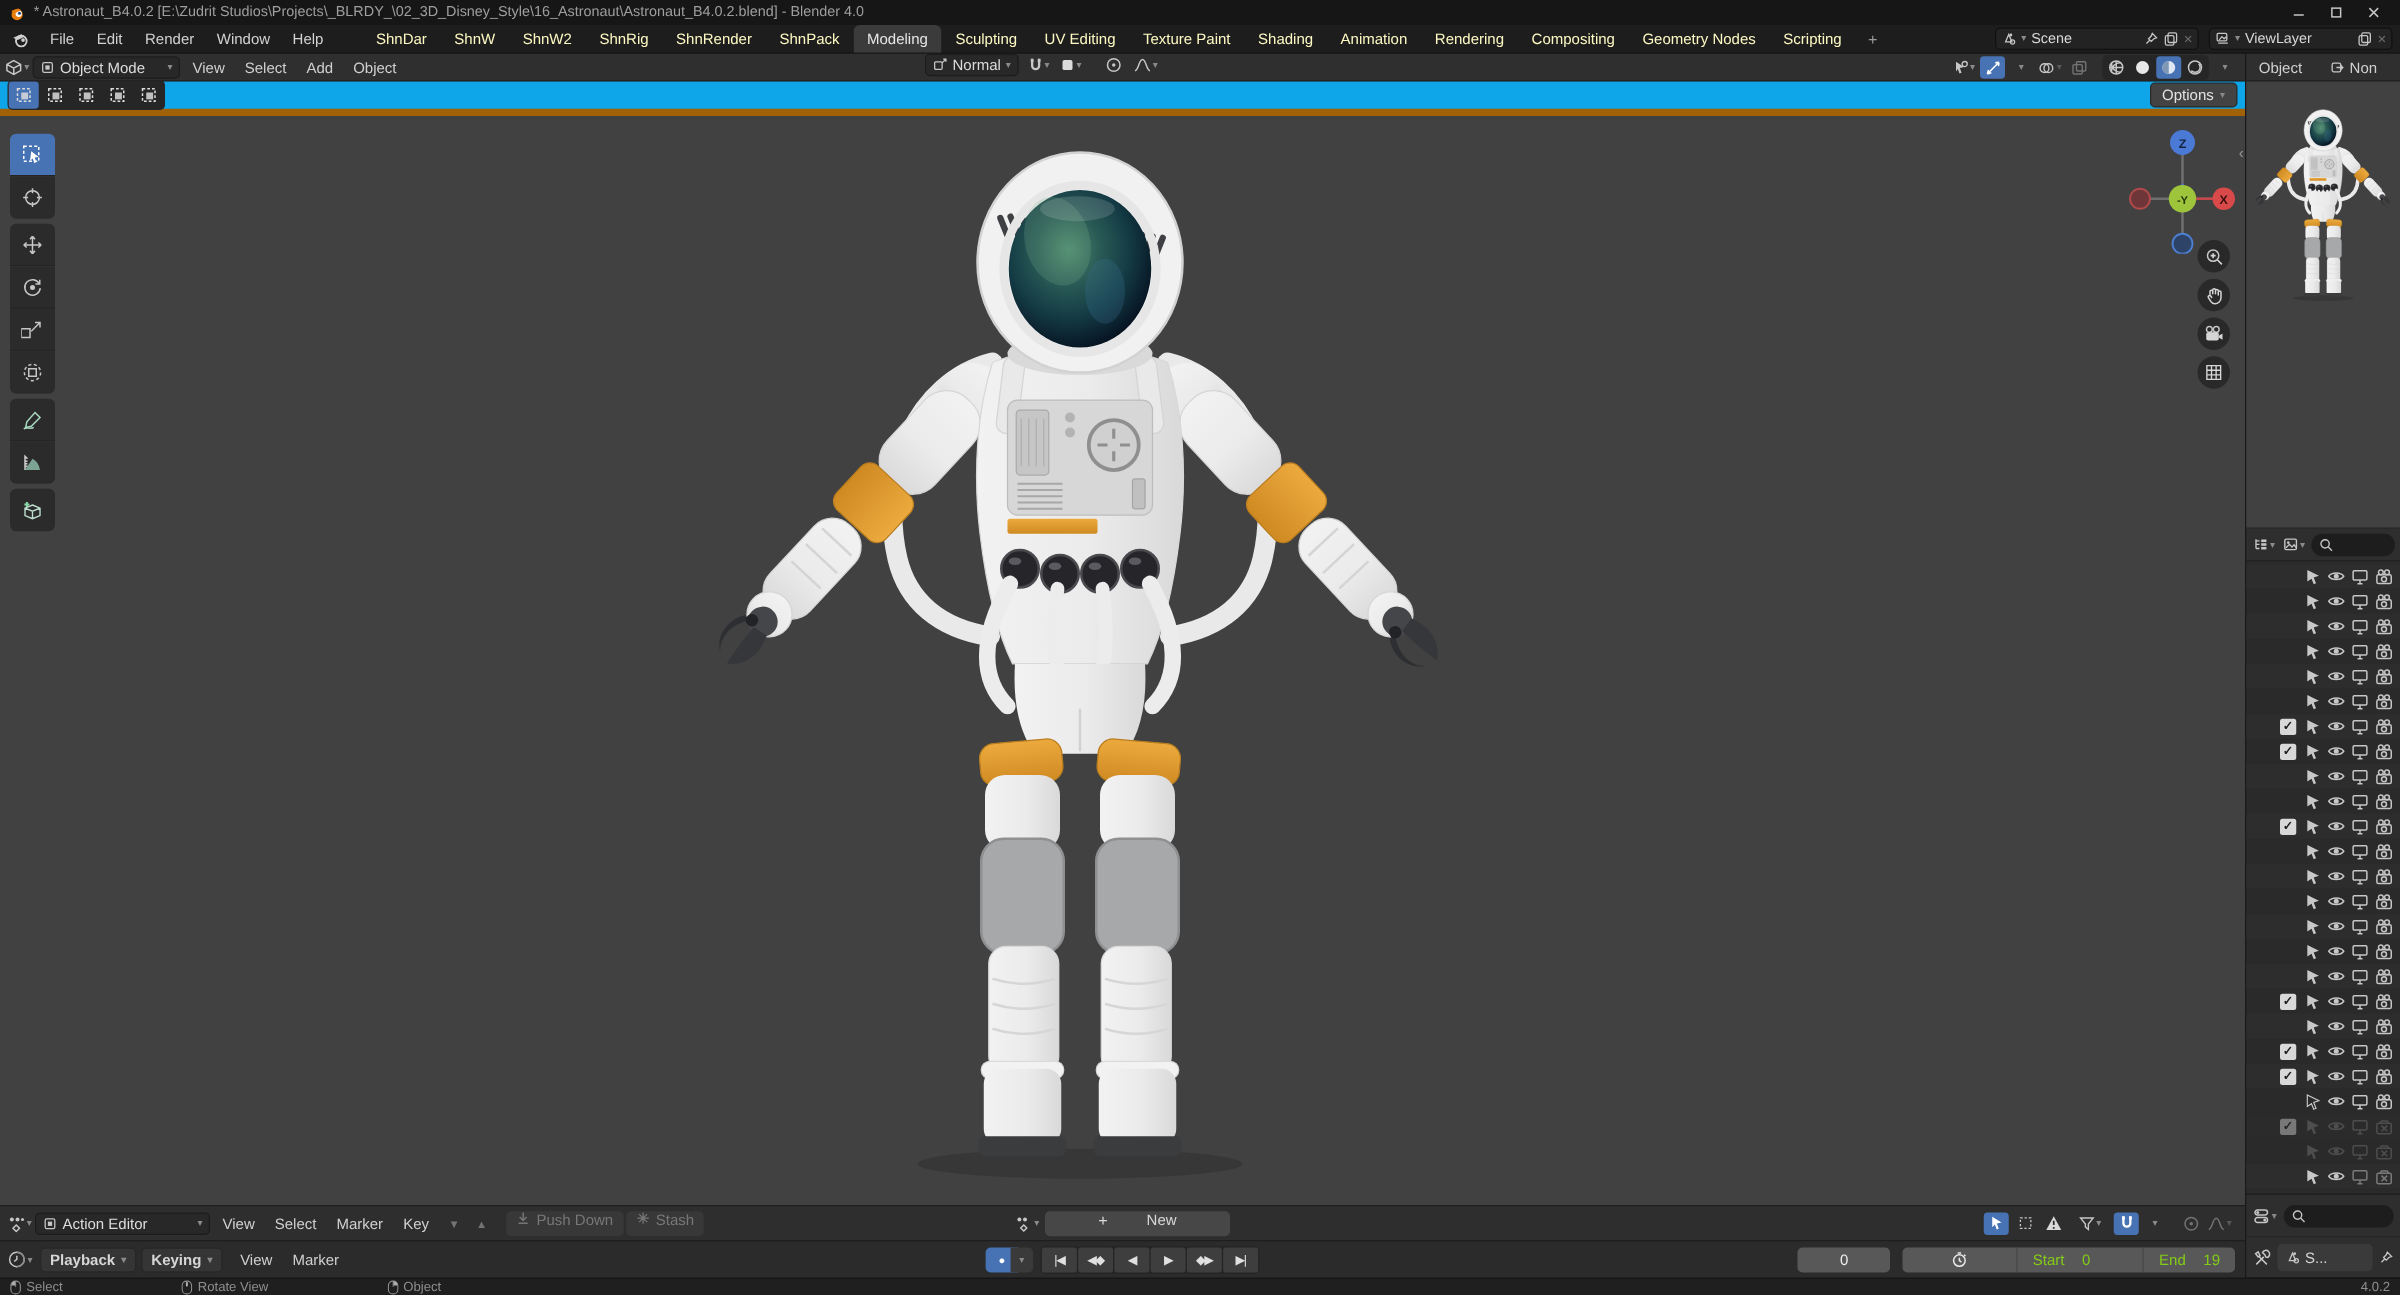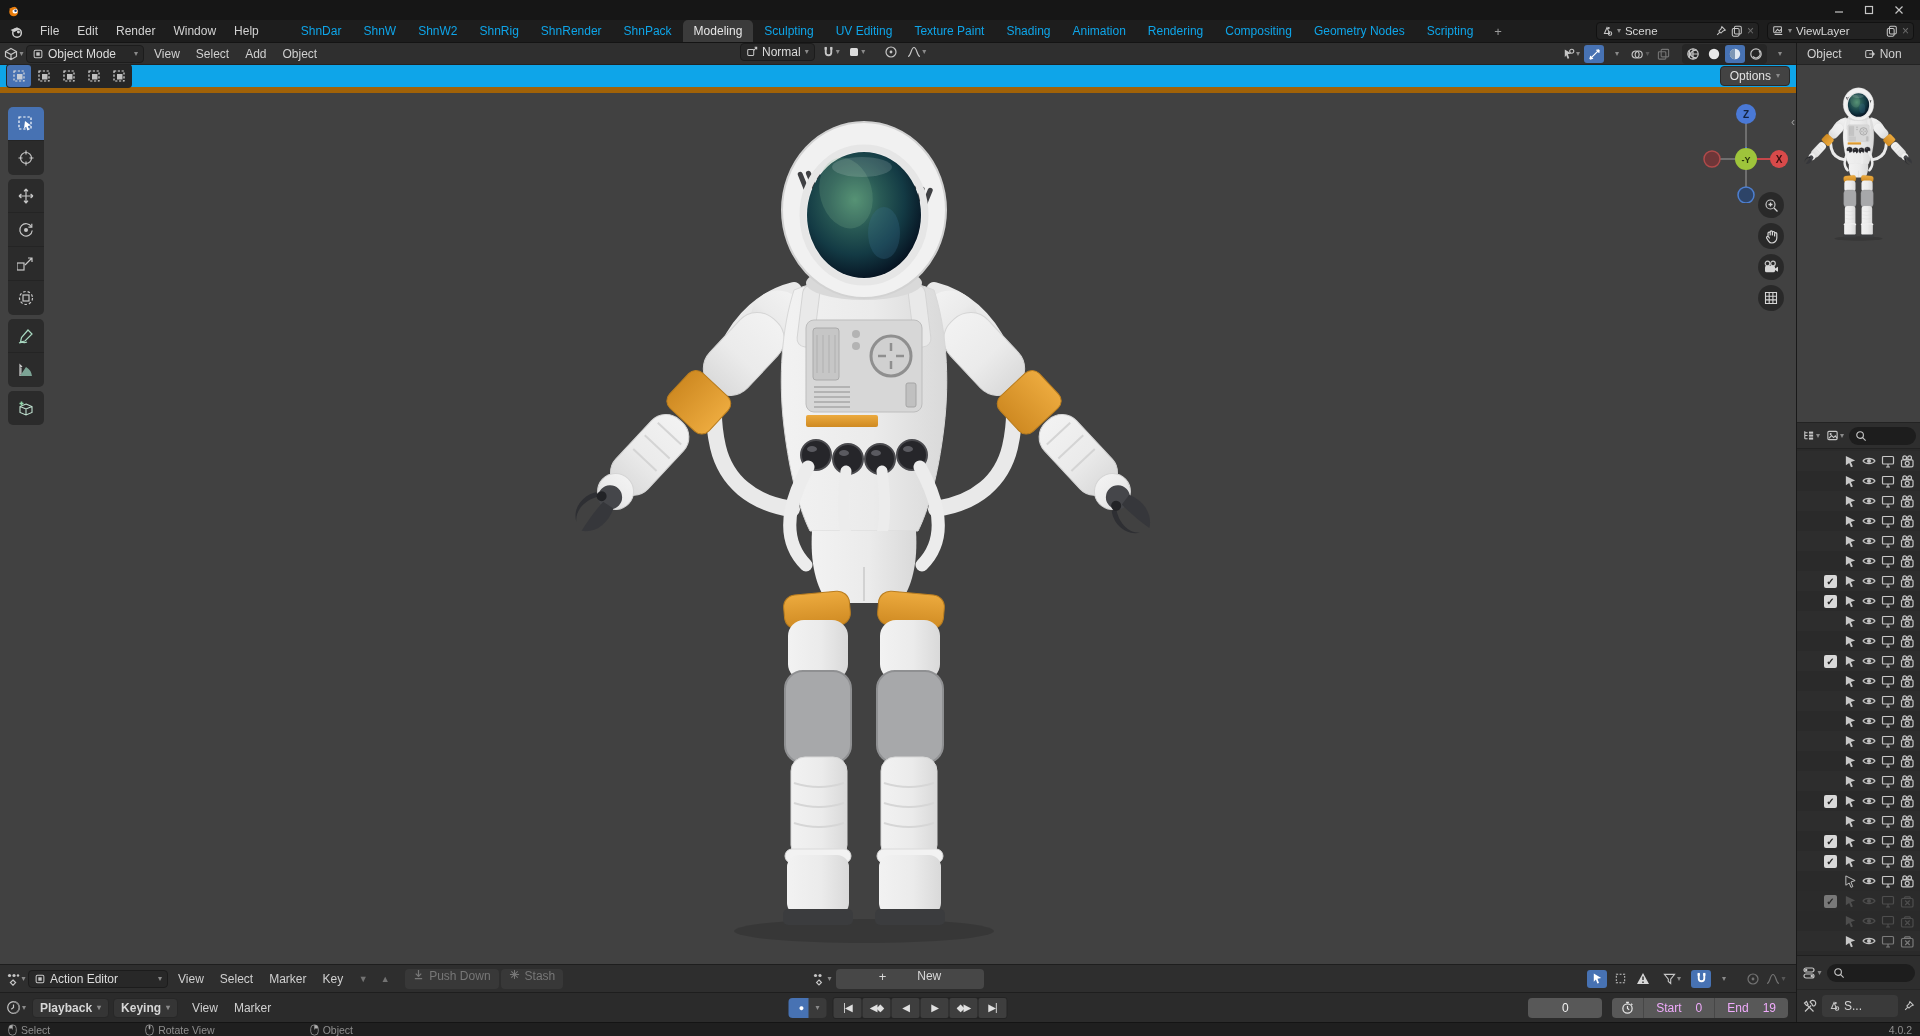--- a/index.html
+++ b/index.html
@@ -14,21 +14,21 @@
   .titlebar .title { color:#9e9e9e; font-size:11.5px; white-space:nowrap; overflow:hidden; }
   .win-controls { margin-left:auto; display:flex; }
   .win-btn { width:30px; height:20px; display:flex; align-items:center; justify-content:center; color:#bdbdbd; font-size:11px; }
 
   
   .topbar { height:23px; background:#1d1d1d; display:flex; align-items:stretch; padding:0 4px; flex:none; border-bottom:1px solid #141414; }
   .appmenu { display:flex; align-items:center; padding:0 6px; }
   .menubar { display:flex; align-items:stretch; }
   .menubar .menu-item { display:flex; align-items:center; padding:0 9px; color:#d2d2d2; font-size:12px; }
   .tabs { display:flex; align-items:stretch; margin-left:22px; }
-  .tab { display:flex; align-items:center; padding:0 11px; color:#0ea5e9; font-size:12px; border-radius:5px 5px 0 0; white-space:nowrap; }
+  .tab { display:flex; align-items:center; padding:0 11px; color:#fef9c3; font-size:12px; border-radius:5px 5px 0 0; white-space:nowrap; }
   .tab.active { background:#3b3b3b; color:#e6e6e6; }
   .tab-add { display:flex; align-items:center; padding:0 10px; color:#9a9a9a; font-size:13px; }
   .id-widgets { margin-left:auto; display:flex; align-items:center; gap:8px; padding-right:2px; }
   .id-field { display:flex; align-items:center; background:#232323; border:1px solid #111; border-radius:4px; height:18px; padding:0 4px; gap:4px; }
   .id-field .val { color:#d8d8d8; font-size:11.5px; width:86px; }
   .mini-ic { width:12px; height:12px; flex:none; }
   .chev { color:#8a8a8a; font-size:8px; line-height:1; }
   .dim { opacity:.45; }
 
   
@@ -99,21 +99,21 @@
   .timeline { height:30px; background:#2b2b2b; border-top:1px solid #1e1e1e; display:flex; align-items:center; padding:0 6px; flex:none; position:relative; }
   .tl-dd { display:flex; align-items:center; gap:5px; background:#353535; border:1px solid #272727; border-radius:4px; height:20px; padding:0 7px; color:#d6d6d6;font-weight:bold; }
   .transport { position:absolute; left:50%; transform:translateX(-50%); display:flex; align-items:center; gap:6px; }
   .rec-btn { width:26px; height:20px; border-radius:4px 0 0 4px; background:#4772b3; color:#fff; display:flex; align-items:center; justify-content:center; font-size:9px; }
   .rec-chev { width:18px; height:20px; border-radius:0 4px 4px 0; background:#3a3a3a; display:flex; align-items:center; justify-content:center; margin-left:-6px; }
   .tr-group { display:flex; gap:1px; background:#242424; border-radius:4px; padding:1px; }
   .tr-btn { min-width:28px; height:20px; background:#3e3e3e; color:#e0e0e0; display:flex; align-items:center; justify-content:center; font-size:10px; letter-spacing:-1px; border-radius:2px; }
   .tl-right { position:absolute; right:8px; display:flex; align-items:center; gap:10px; }
   .frame-pill { width:74px; height:20px; background:#585858; border-radius:4px; color:#f0f0f0; display:flex; align-items:center; justify-content:center; }
   .range-group { display:flex; align-items:center; height:20px; background:#585858; border-radius:4px; overflow:hidden; }
-  .range-seg { display:flex; align-items:center; gap:14px; padding:0 12px; height:100%; border-left:1px solid #474747; color:#f0abfc; }
+  .range-seg { display:flex; align-items:center; gap:14px; padding:0 12px; height:100%; border-left:1px solid #474747; color:#84cc16;margin-left:30px; }
   .range-seg:first-child { border-left:none; padding:0 9px; }
 
   
   .statusbar { height:14px; background:#1f1f1f; border-top:1px solid #141414; display:flex; align-items:center; padding:0 8px; flex:none; font-size:10.5px; color:#8e8e8e; }
   .sb-item { display:flex; align-items:center; gap:4px; margin-right:95px; }
   .sb-version { margin-left:auto; color:#8e8e8e; }
   .mouse-ic .fl,.mouse-ic .fm,.mouse-ic .fr { display:none; }
   .mouse-left .fl { display:inline; } .mouse-middle .fm { display:inline; } .mouse-right .fr { display:inline; }
 
   svg.ic { display:block; }
@@ -125,20 +125,21 @@
 
 <div class="app">
 
   <div class="titlebar">
     <svg class="logo" viewBox="0 0 16 16">
       <circle cx="7" cy="9.5" r="5.5" fill="#e87d0d"></circle>
       <circle cx="8.6" cy="8.6" r="3.1" fill="#ffffff"></circle>
       <circle cx="9.3" cy="8.2" r="1.5" fill="#1d447c"></circle>
       <path d="M1,6 L8,3.5 L11,5 L5,8 Z" fill="#e87d0d"></path>
     </svg>
+    <span class="title">* Astronaut_B4.0.2 [E:\Zudrit Studios\Projects\_BLRDY_\02_3D_Disney_Style\16_Astronaut\Astronaut_B4.0.2.blend] - Blender 4.0</span>
     <div class="win-controls">
       <div class="win-btn">
           <svg class="ic" width="10" height="10" viewBox="0 0 10 10">
             <path d="M1,7 h8" class="st"></path>
           </svg>
         </div>
       <div class="win-btn">
           <svg class="ic" width="10" height="10" viewBox="0 0 10 10">
             <rect x="1.5" y="1.5" width="7" height="7" class="st"></rect>
           </svg>

